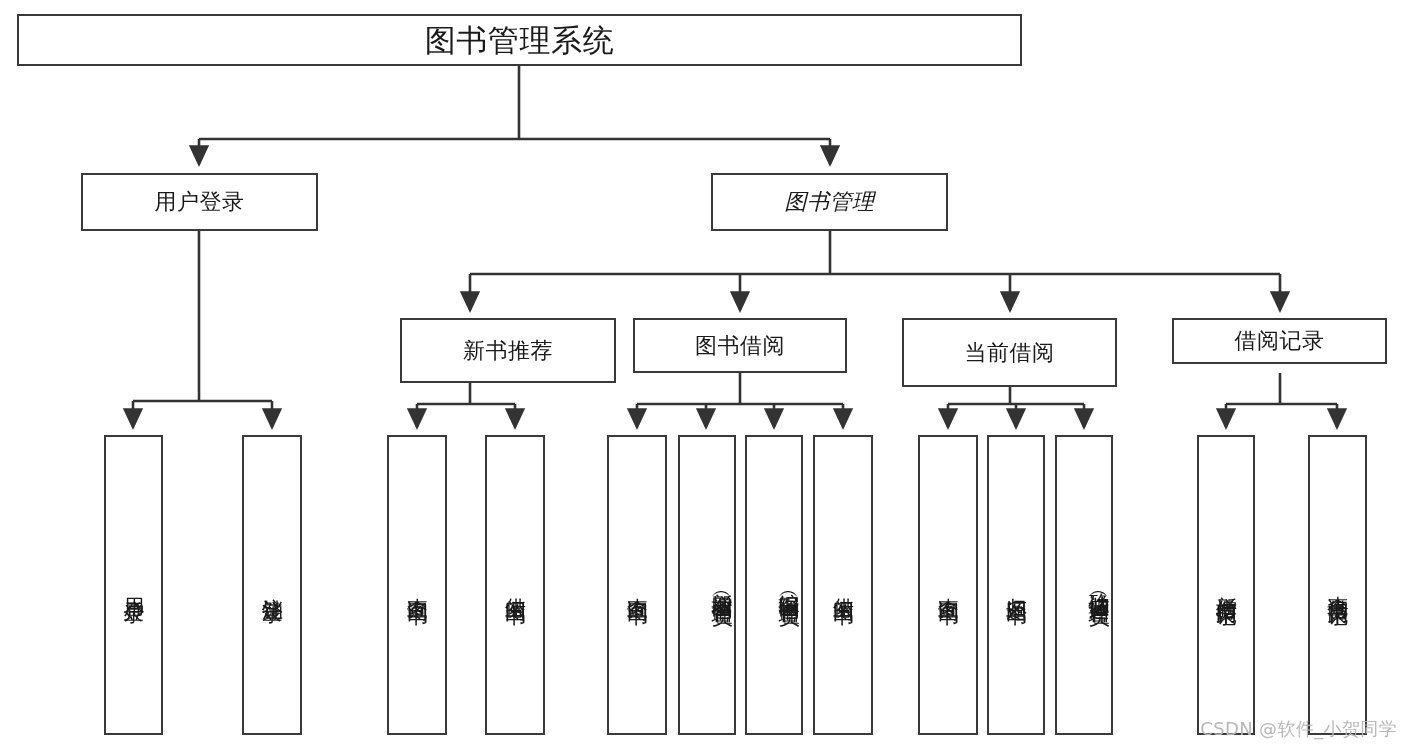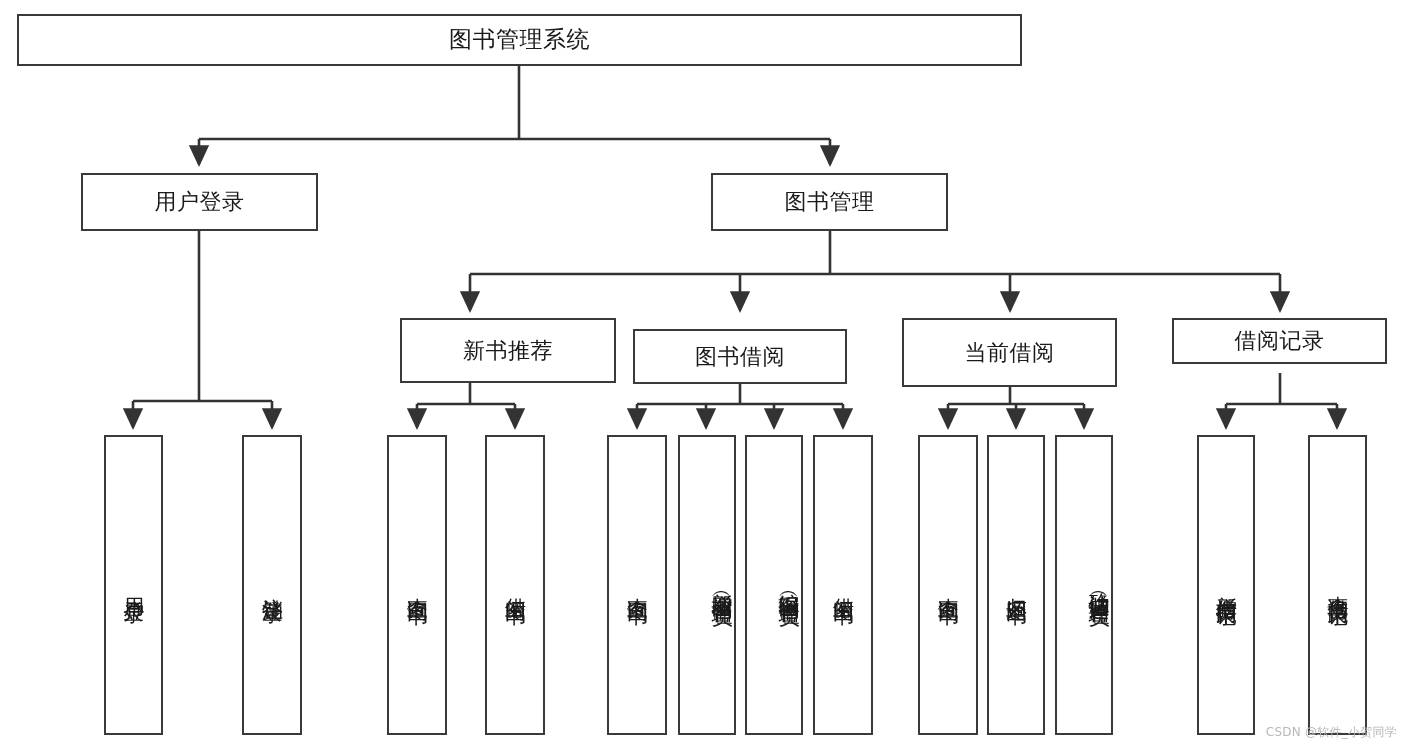--- a/index.html
+++ b/index.html
@@ -51,33 +51,33 @@
   }
   .node.horiz .label {
     font-size: 22px;
     letter-spacing: 0.02em;
   }
   .node.vert .label {
     font-size: 21px;
     letter-spacing: 0.10em;
   }
   .node.root .label {
-    font-size: 23px;
+    font-size: 31px;
   }
   .node.leaf .label {
     padding: 4px 0;
   }
   .leaf-top .label {
     align-self: flex-start;
   }
   .watermark {
     position: absolute;
     right: 8px;
     bottom: 6px;
-    font-size: 12px;
+    font-size: 18px;
     color: #b8b8b8;
     letter-spacing: 0.02em;
     white-space: nowrap;
     user-select: none;
   }
 </style>
 </head>
 <body>
 
 <div id="canvas">
@@ -132,28 +132,28 @@
     </g>
   </svg>
 
   <div class="node horiz root" style="left:17px; top:14px; width:1005px; height:52px;">
     <span class="label">图书管理系统</span>
   </div>
 
   <div class="node horiz" style="left:81px; top:173px; width:237px; height:58px;">
     <span class="label">用户登录</span>
   </div>
-  <div class="node horiz" style="left:711px; top:173px; width:237px; height:58px;">
+  <div class="node horiz" style="left:711px; top:173px; width:237px; height:58px;font-style:italic;">
     <span class="label">图书管理</span>
   </div>
 
   <div class="node horiz" style="left:362px; top:318px; width:216px; height:65px;margin-left:38px;">
     <span class="label">新书推荐</span>
   </div>
-  <div class="node horiz" style="left:633px; top:329px; width:214px; height:55px;">
+  <div class="node horiz" style="left:633px; top:318px; width:214px; height:55px;">
     <span class="label">图书借阅</span>
   </div>
   <div class="node horiz" style="left:902px; top:318px; width:215px; height:69px;">
     <span class="label">当前借阅</span>
   </div>
   <div class="node horiz" style="left:1172px; top:318px; width:215px; height:46px;">
     <span class="label">借阅记录</span>
   </div>
 
   <div class="node vert leaf" style="left:104px; top:435px; width:59px; height:300px;">

